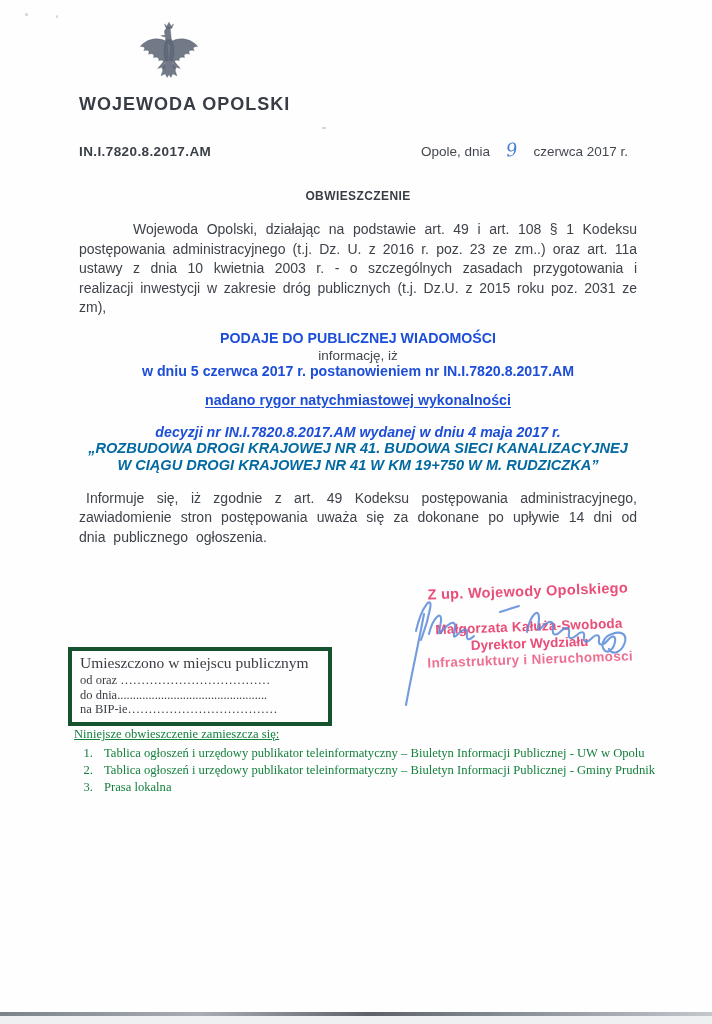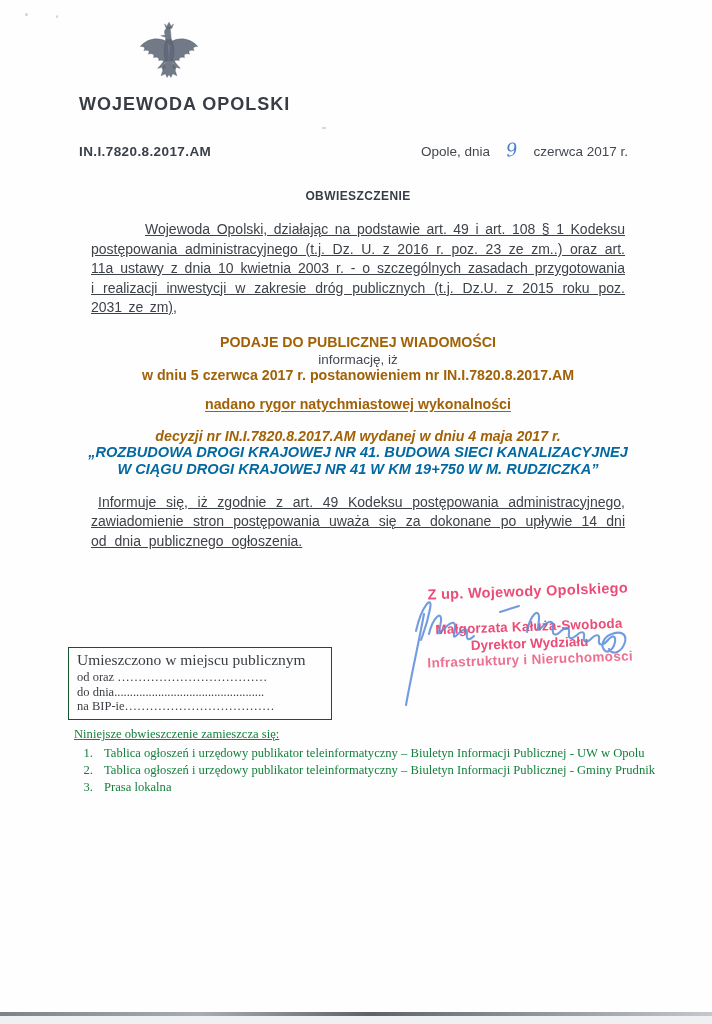--- a/index.html
+++ b/index.html
@@ -28,27 +28,27 @@
     font-size:18px;color:#4c7fd0;transform:rotate(-6deg);
   }
 
   
   .doc-body{position:absolute;left:75px;right:71px;top:189px;}
   .doc-title{
     text-align:center;font-size:12px;font-weight:bold;letter-spacing:.4px;
     margin:0 0 17px 0;color:#383d45;
   }
   .para{
-    margin:16px;font-size:14px;line-height:19.5px;text-align:justify;
-    word-spacing:2.5px;color:#3e434a;text-decoration:underline;
+    margin:4px;font-size:14px;line-height:19.5px;text-align:justify;
+    word-spacing:2.5px;color:#3e434a;
   }
   .para.first{text-indent:54px;}
   .center-block{margin-top:12px;text-align:center;}
   .center-block p{margin:0;}
-  .cl-bold{font-size:14.2px;font-weight:bold;color:#a16207;}
+  .cl-bold{font-size:14.2px;font-weight:bold;color:#1d4ed8;}
   .cl-reg{font-size:13.5px;color:#43484f;margin-top:2px !important;}
   .cl-gap{margin-top:13px !important;}
   .cl-underline{text-decoration:underline;text-underline-offset:2px;}
   .cl-gap2{margin-top:16px !important;font-style:italic;}
   .quote{
     margin-top:16px;text-align:center;font-weight:bold;font-style:italic;
     font-size:14.6px;line-height:17px;color:#0369a1;
   }
   .para.second{margin-top:15px;text-indent:7px;word-spacing:4px;}
 
@@ -60,21 +60,21 @@
   }
   .stamp .s1{font-size:14.5px;letter-spacing:.3px;margin:0 0 20px 0;}
   .stamp .s2,.stamp .s3,.stamp .s4{font-size:13.5px;line-height:16.5px;margin:0;}
   .stamp .s2{letter-spacing:.2px;}
   .stamp .s4{opacity:.8;letter-spacing:.3px;}
   .signature-svg{position:absolute;left:-8px;top:6px;pointer-events:none;}
 
   
   .posting-box{
     position:absolute;left:68px;top:647px;width:264px;
-    border:1px solid #14532d;background:transparent;
+    border:4px solid #14532d;background:transparent;
     font-family:"Liberation Serif",serif;color:#3a3e44;
     padding:3px 8px 5px 8px;box-sizing:border-box;
   }
   .posting-box .pb-title{font-size:15.5px;margin:0 0 1px 0;}
   .posting-box .pb-line{font-size:12.5px;line-height:14.5px;margin:0;white-space:nowrap;overflow:hidden;}
 
   
   .footer{
     position:absolute;left:74px;top:727px;right:20px;
     font-family:"Liberation Serif",serif;color:#15803d;font-size:12.6px;

